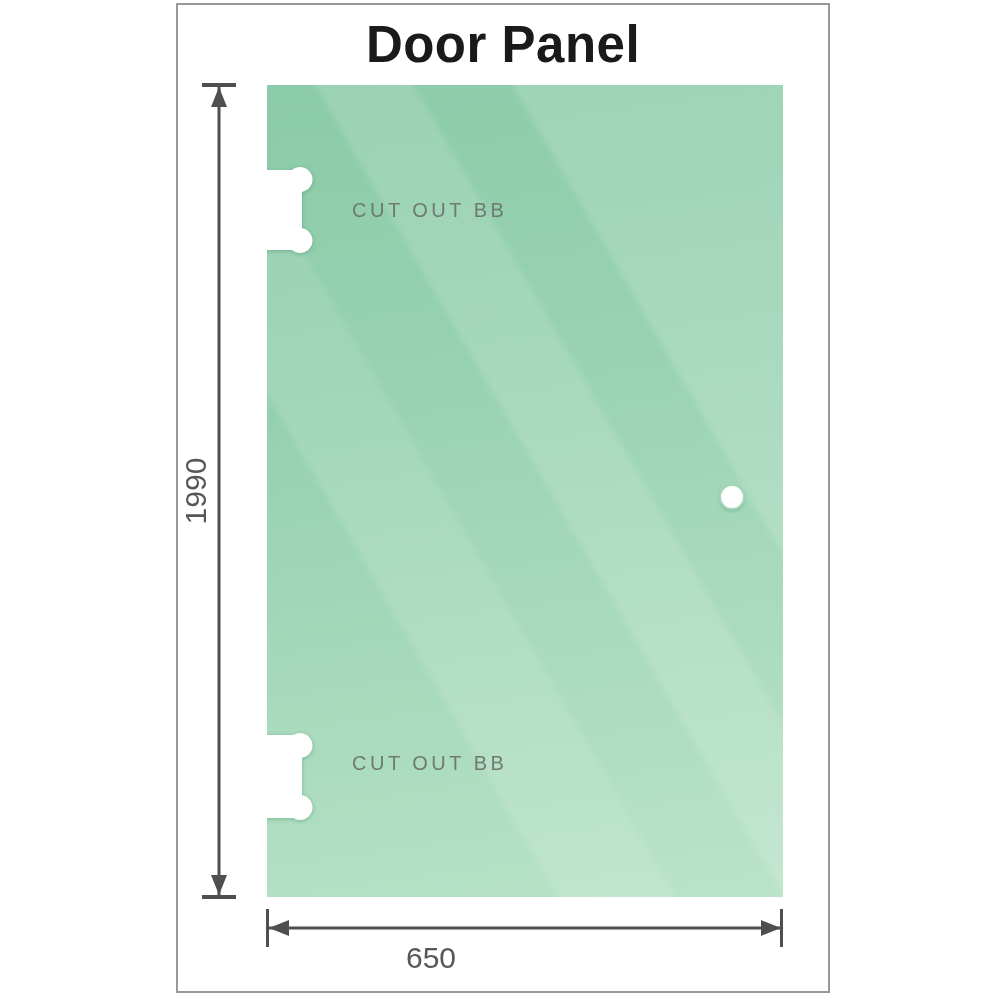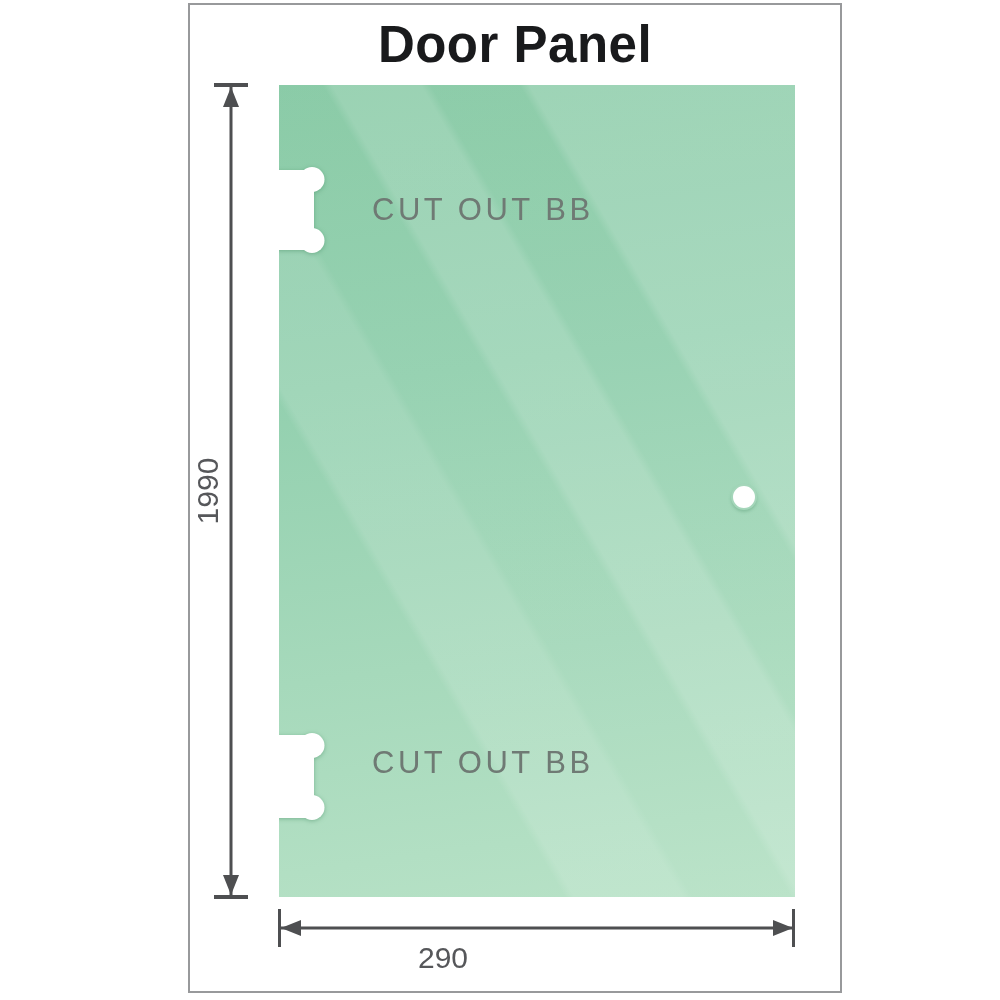--- a/index.html
+++ b/index.html
@@ -10,21 +10,21 @@
     position: relative;
     overflow: hidden;
   }
   .canvas {
     position: absolute; inset: 0;
     width: 1000px; height: 1000px;
   }
   
   .page {
     position: absolute;
-    left: 188px; top: 3px;
+    left: 176px; top: 3px;
     width: 654px; height: 990px;
     box-sizing: border-box;
     border: 2px solid var(--frame-border, #98999b);
     background: #ffffff;
   }
   .title {
     position: absolute;
     top: 10px; left: 0; right: 0;
     text-align: center;
     font-size: 51px;
@@ -57,26 +57,25 @@
         var(--glass-top, #86c9a4) 0%,
         #93d0af 35%,
         #a6d9bb 68%,
         var(--glass-bottom, #b8e2c7) 100%);
   }
   .cutout-svg { position: absolute; inset: 0; overflow: visible; }
   .cutout-shape { filter: drop-shadow(0 1px 2px rgba(70,140,100,0.5)); }
   .cutout-label {
     position: absolute;
     left: 85px;
-    font-size: 31px;
+    font-size: 20px;
     letter-spacing: 3.5px;
     line-height: 36px;
     color: var(--cutout-label, #6f7a74);
     white-space: nowrap;
-    margin-left: 8px;
   }
   .cutout-label.upper { top: 107px; }
   .cutout-label.lower { top: 660px; }
   .glass-hole {
     position: absolute;
     left: 452px; top: 399px;
     width: 26px; height: 26px;
     box-sizing: border-box;
     border-radius: 50%;
     background: #ffffff;
@@ -136,21 +135,21 @@
         <rect x="88" y="904" width="3" height="38"></rect>
         <rect x="89" y="921.5" width="515" height="3"></rect>
         <polygon points="91,923 111,915 111,931"></polygon>
         <polygon points="603,923 583,915 583,931"></polygon>
         <rect x="602" y="904" width="3" height="38"></rect>
       </g>
     </svg>
 
     <div class="dim-label vdim-label">1990</div>
 
-    <div class="dim-label hdim-label">290</div>
+    <div class="dim-label hdim-label">650</div>
 
     <div class="glass">
 
       <svg class="cutout-svg" viewBox="0 0 516 812" aria-hidden="true">
         <g class="cutout-shape" fill="#ffffff">
           <rect x="-4" y="85" width="39" height="80" rx="4"></rect>
           <circle cx="33" cy="94.5" r="12.5"></circle>
           <circle cx="33" cy="155.5" r="12.5"></circle>
         </g>
         <g class="cutout-shape" fill="#ffffff">

